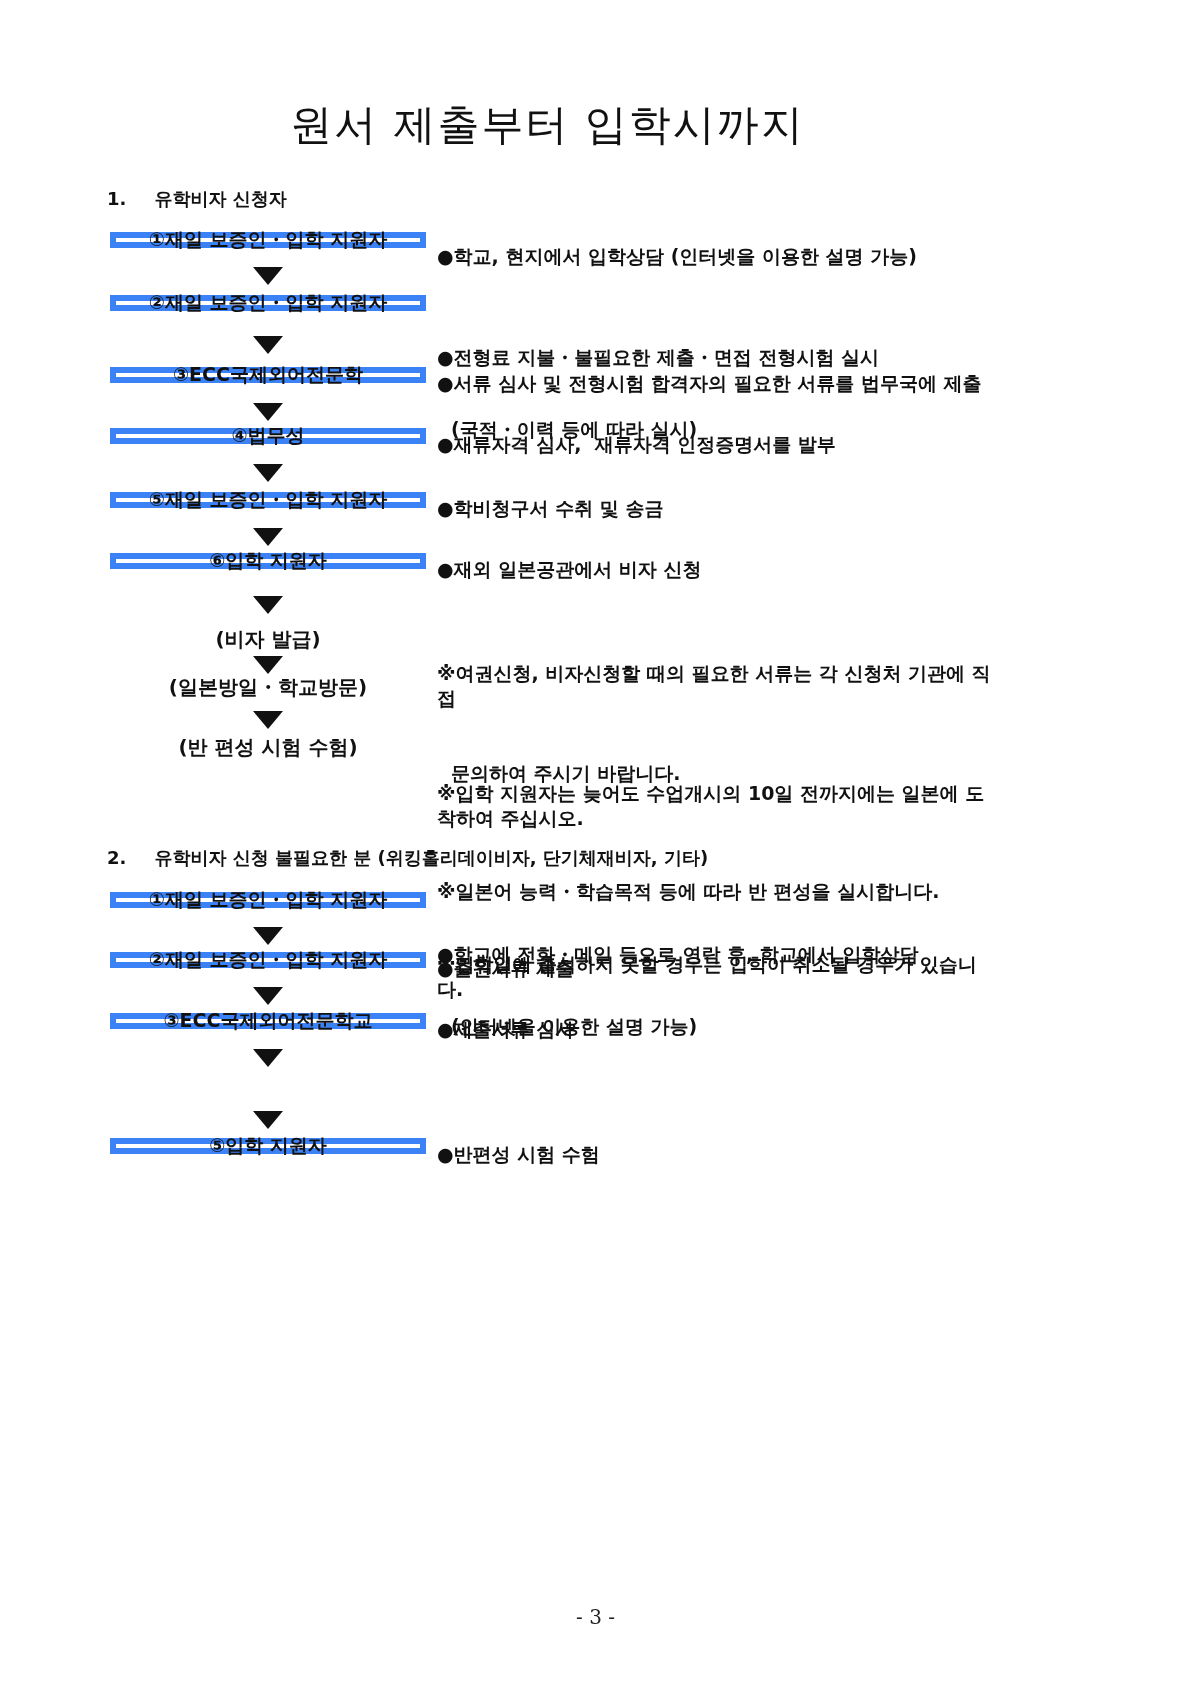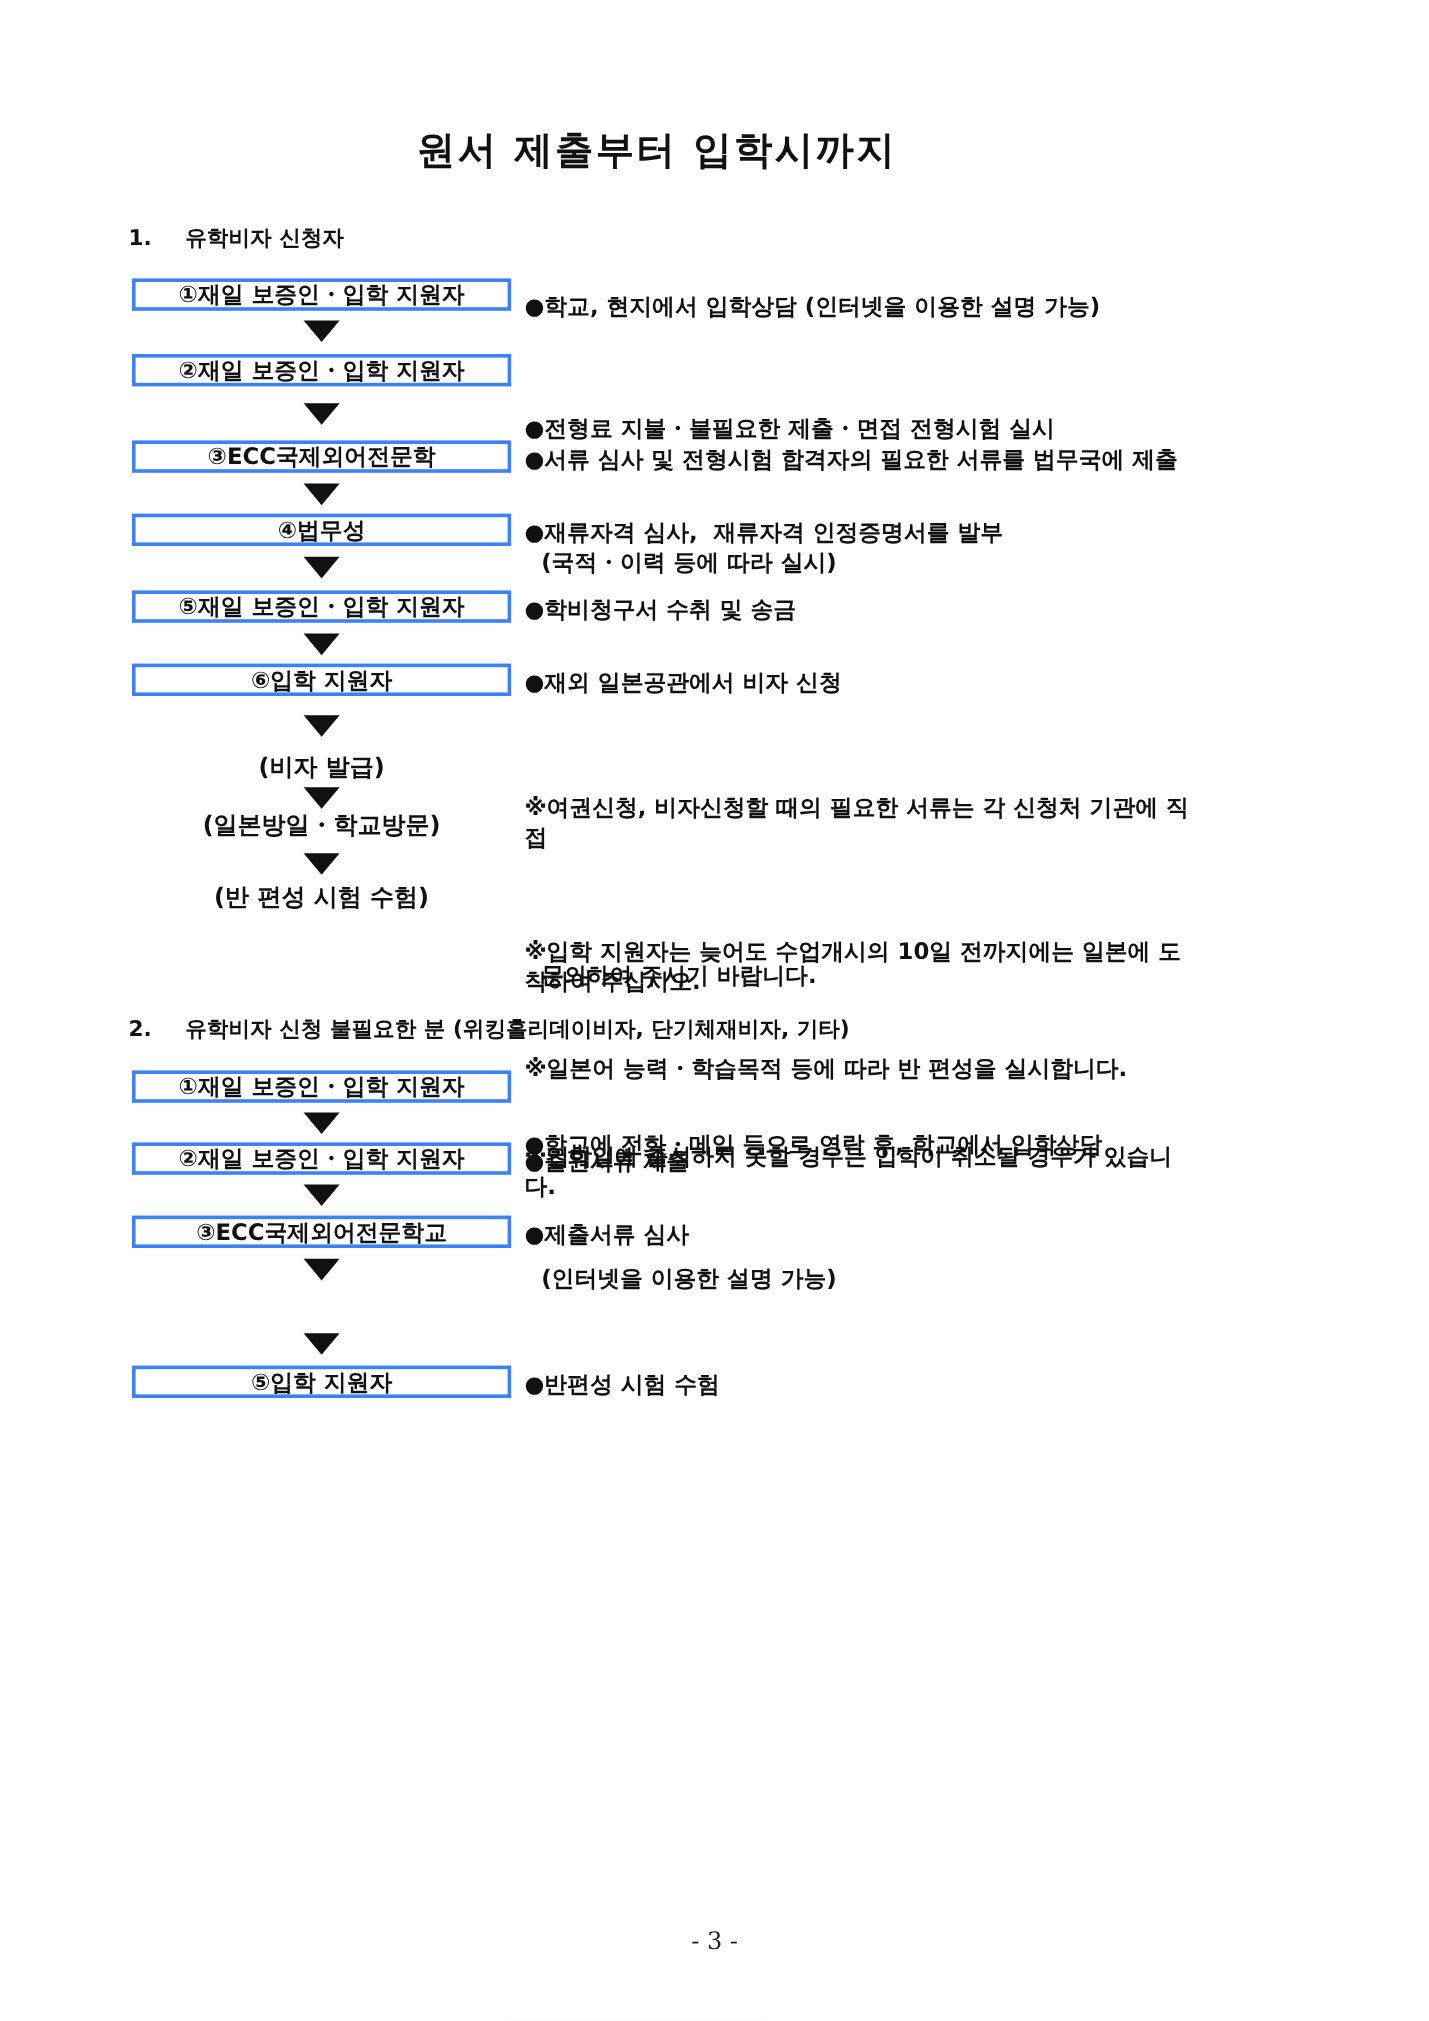--- a/index.html
+++ b/index.html
@@ -8,50 +8,50 @@
     width:1191px;height:1684px;
     margin:0 auto;
     background:#ffffff;
     font-family:"DejaVu Sans","Liberation Sans",sans-serif;
     color:#111111;
     overflow:hidden;
   }
   .title{
     position:absolute;top:100px;left:105px;width:885px;
     margin:0;text-align:center;
-    font-size:32px;line-height:50px;font-weight:bold;letter-spacing:2px;
+    font-size:42px;line-height:50px;font-weight:normal;letter-spacing:2px;
   }
   .sec-heading{
     position:absolute;left:107px;
     font-size:18px;line-height:26px;font-weight:bold;white-space:nowrap;
   }
   .sec-num{display:inline-block;margin-right:28px;}
   .flow-box{
-    position:absolute;left:110px;width:316px;height:27px;
-    box-sizing:border-box;border:3px solid #3b82f6;
+    position:absolute;left:110px;width:316px;height:16px;
+    box-sizing:border-box;border:6px solid #3b82f6;
     display:flex;align-items:center;justify-content:center;
     font-size:19px;font-weight:bold;white-space:nowrap;
     background:#fff;
   }
   .arrow{
     position:absolute;left:253px;width:0;height:0;
     border-left:15px solid transparent;
     border-right:15px solid transparent;
     border-top:18px solid #111;
   }
   .plain-label{
     position:absolute;left:110px;width:316px;text-align:center;
     font-size:20px;line-height:22px;font-weight:bold;white-space:nowrap;
   }
   .desc{
     position:absolute;left:437px;width:560px;
     font-size:19px;line-height:24px;font-weight:bold;
     white-space:pre-wrap;
   }
-  .desc-indent{padding-left:14px;margin-top:40px;}
+  .desc-indent{padding-left:14px;}
   .note{line-height:25px;}
   .notes div{line-height:25px;}
   .page-number{
     position:absolute;top:1605px;left:0;width:1191px;text-align:center;
     font-family:"DejaVu Serif","Liberation Serif",serif;
     font-size:20px;color:#222;
   }
 </style>
 </head>
 <body>

